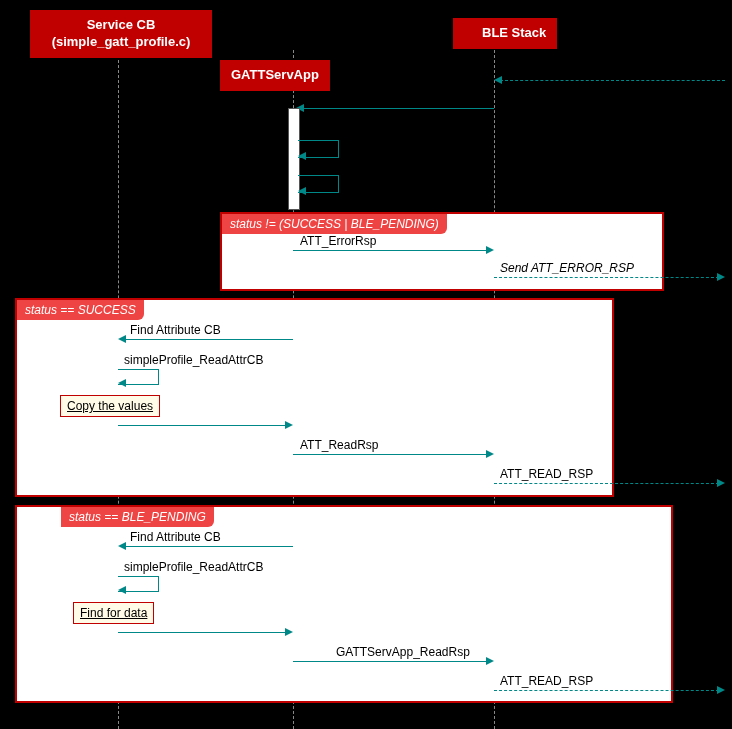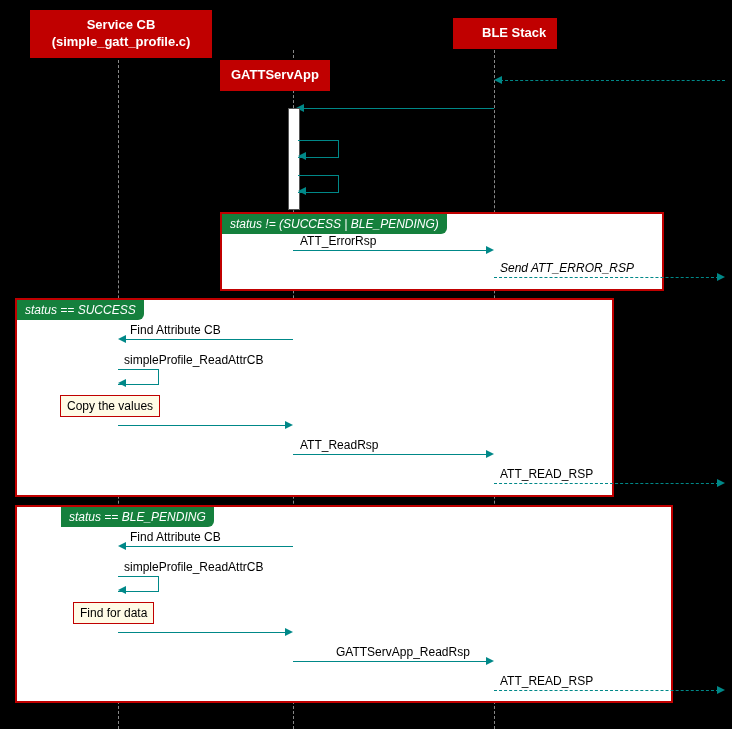--- a/index.html
+++ b/index.html
@@ -63,35 +63,36 @@
     color: #000;
     font-size: 12px;
     white-space: nowrap;
   }
   .alt-box {
     position: absolute;
     border: 2px solid #c00000;
     background: #fff;
   }
   .alt-header {
-    background: #15803d;
+    background: #ef4444;
     color: #fff;
     font-style: italic;
     font-size: 12px;
     padding: 3px 8px;
     display: inline-block;
     border-radius: 0 0 6px 0;
   }
   .note {
     position: absolute;
     background: #fffbe6;
     border: 1px solid #c00000;
     color: #000;
     font-size: 12px;
     padding: 3px 6px;
+    text-decoration: underline;
   }
   .self-msg {
     position: absolute;
     border-top: 1px solid #008888;
     border-right: 1px solid #008888;
     border-bottom: 1px solid #008888;
   }
 </style>
 </head>
 <body>

